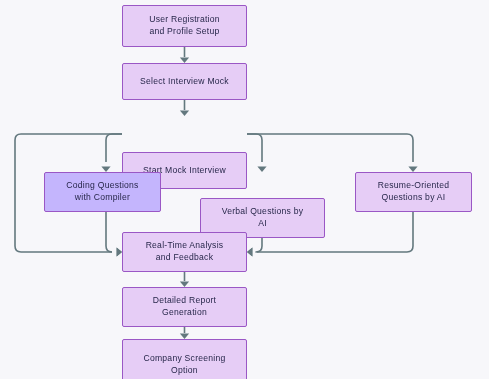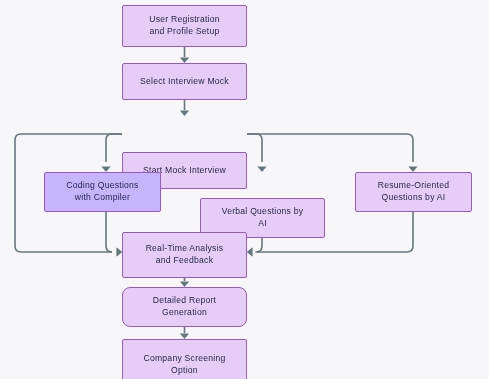--- a/index.html
+++ b/index.html
@@ -106,25 +106,25 @@
 with Compiler</span>
       </div>
       <div class="node" style="left: 200px; top: 172px; width: 125px; height: 40px; background: rgb(230, 205, 246); border-color: rgb(154, 87, 197); color: rgb(39, 39, 74); margin-top: 26px;">
         <span class="node-label">Verbal Questions by
 AI</span>
       </div>
       <div class="node" style="left: 355px; top: 172px; width: 117px; height: 40px; background: rgb(230, 205, 246); border-color: rgb(154, 87, 197); color: rgb(39, 39, 74);">
         <span class="node-label">Resume-Oriented
 Questions by AI</span>
       </div>
-      <div class="node" style="left: 122px; top: 232px; width: 125px; height: 46px; background: rgb(230, 205, 246); border-color: rgb(154, 87, 197); color: rgb(39, 39, 74); justify-content: center;">
+      <div class="node" style="left: 122px; top: 232px; width: 125px; height: 40px; background: rgb(230, 205, 246); border-color: rgb(154, 87, 197); color: rgb(39, 39, 74); justify-content: center;">
         <span class="node-label">Real-Time Analysis
 and Feedback</span>
       </div>
-      <div class="node" style="left: 122px; top: 287px; width: 125px; height: 40px; background: rgb(230, 205, 246); border-color: rgb(154, 87, 197); color: rgb(39, 39, 74); border-radius: 8px;">
+      <div class="node" style="left: 122px; top: 287px; width: 125px; height: 40px; background: rgb(230, 205, 246); border-color: rgb(154, 87, 197); color: rgb(39, 39, 74);">
         <span class="node-label">Detailed Report
 Generation</span>
       </div>
       <div class="node" style="left: 122px; top: 339px; width: 125px; height: 52px; background: rgb(230, 205, 246); border-color: rgb(154, 87, 197); color: rgb(39, 39, 74);">
         <span class="node-label">Company Screening
 Option</span>
       </div>
     </div>
 
 </div>

